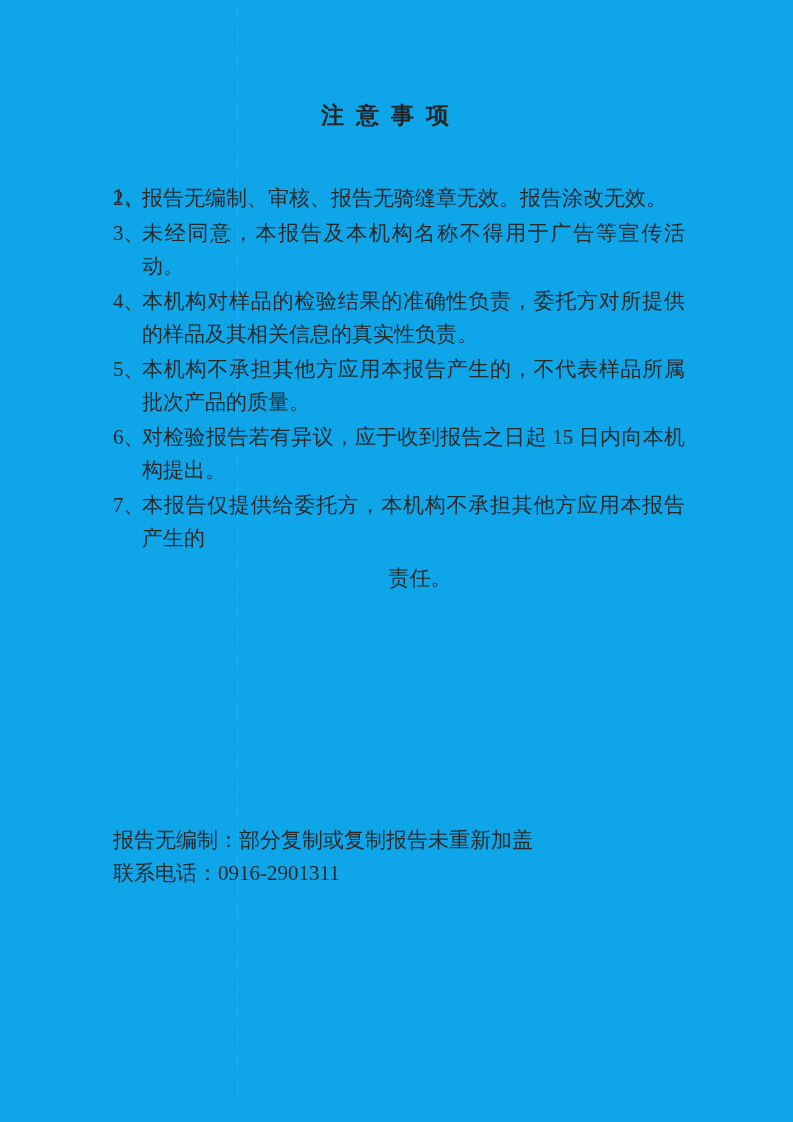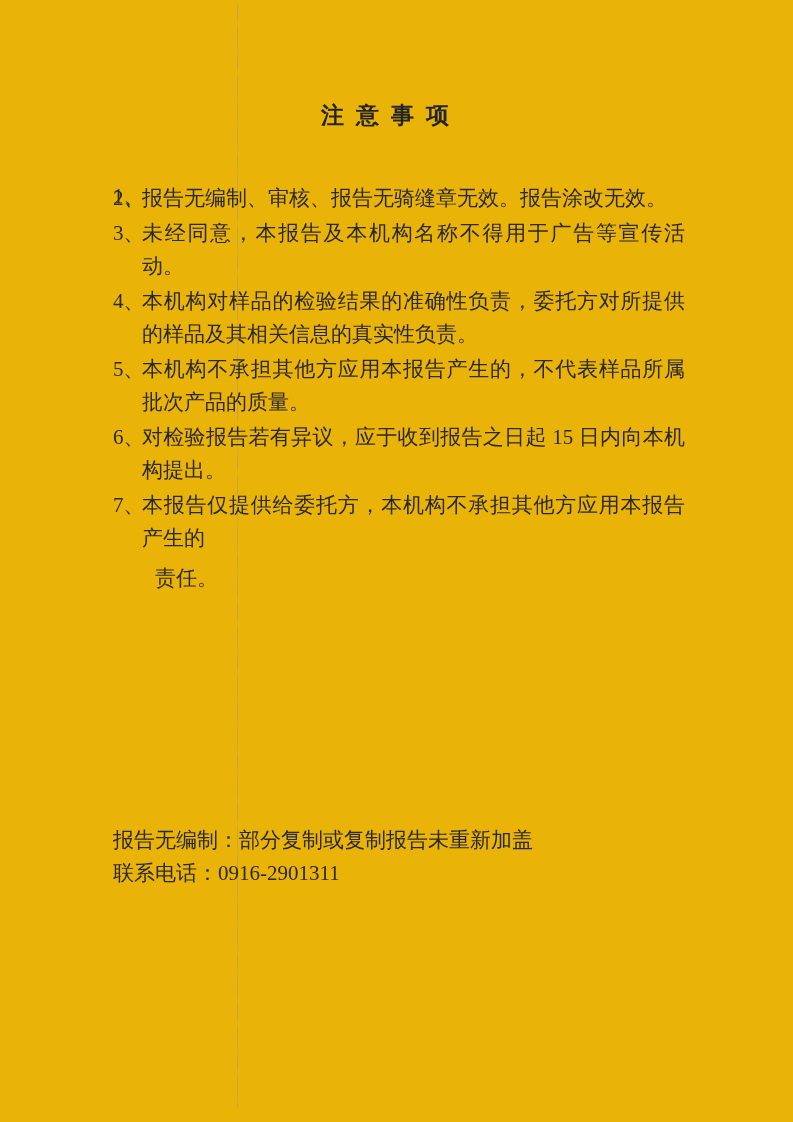--- a/index.html
+++ b/index.html
@@ -10,21 +10,21 @@
   body {
     width: 793px;
     height: 1122px;
     font-family: "Liberation Serif", "DejaVu Serif", serif;
     color: #2b2b2b;
   }
   .page {
     position: relative;
     width: 793px;
     height: 1122px;
-    background: #eab308;
+    background: #0ea5e9;
     overflow: hidden;
   }
   
   .crease {
     position: absolute;
     left: 237px;
     top: 5px;
     width: 1px;
     height: 1102px;
     background: repeating-linear-gradient(
@@ -68,21 +68,21 @@
   }
   .note .num {
     position: absolute;
     left: 0;
     top: 0;
   }
   .note .cont {
     display: block;
     margin-left: 13px;
     margin-top: 7px;
-    text-align: left;
+    text-align: center;
     font-family: Liberation Serif, serif;
   }
   .contact {
     position: absolute;
     left: 113px;
     top: 824px;
     font-size: 21px;
     line-height: 32.8px;
     color: #292929;
   }

